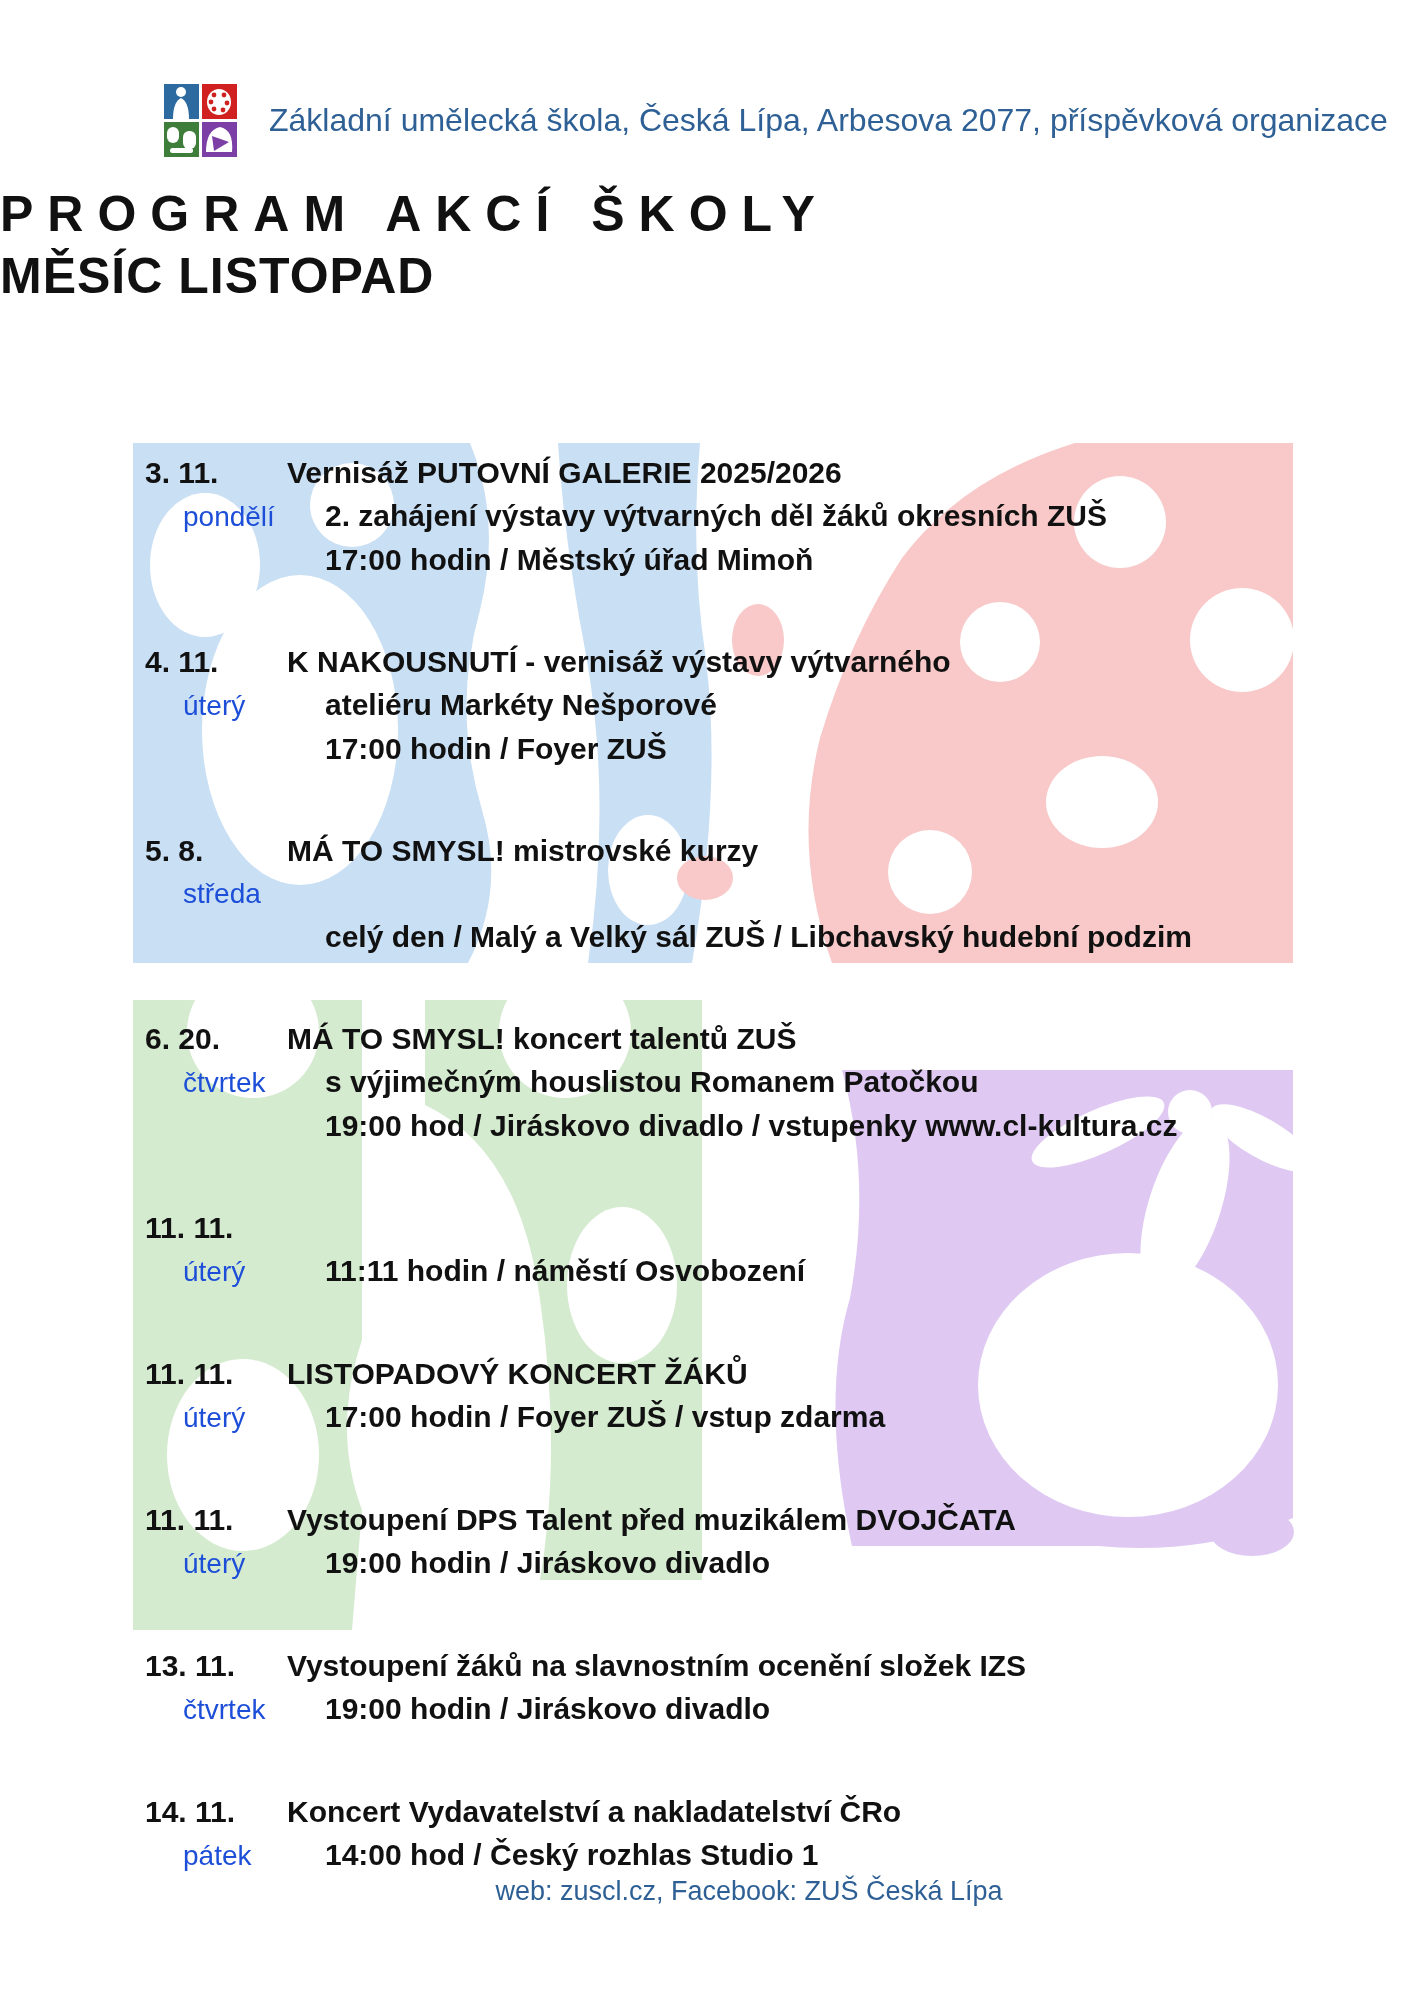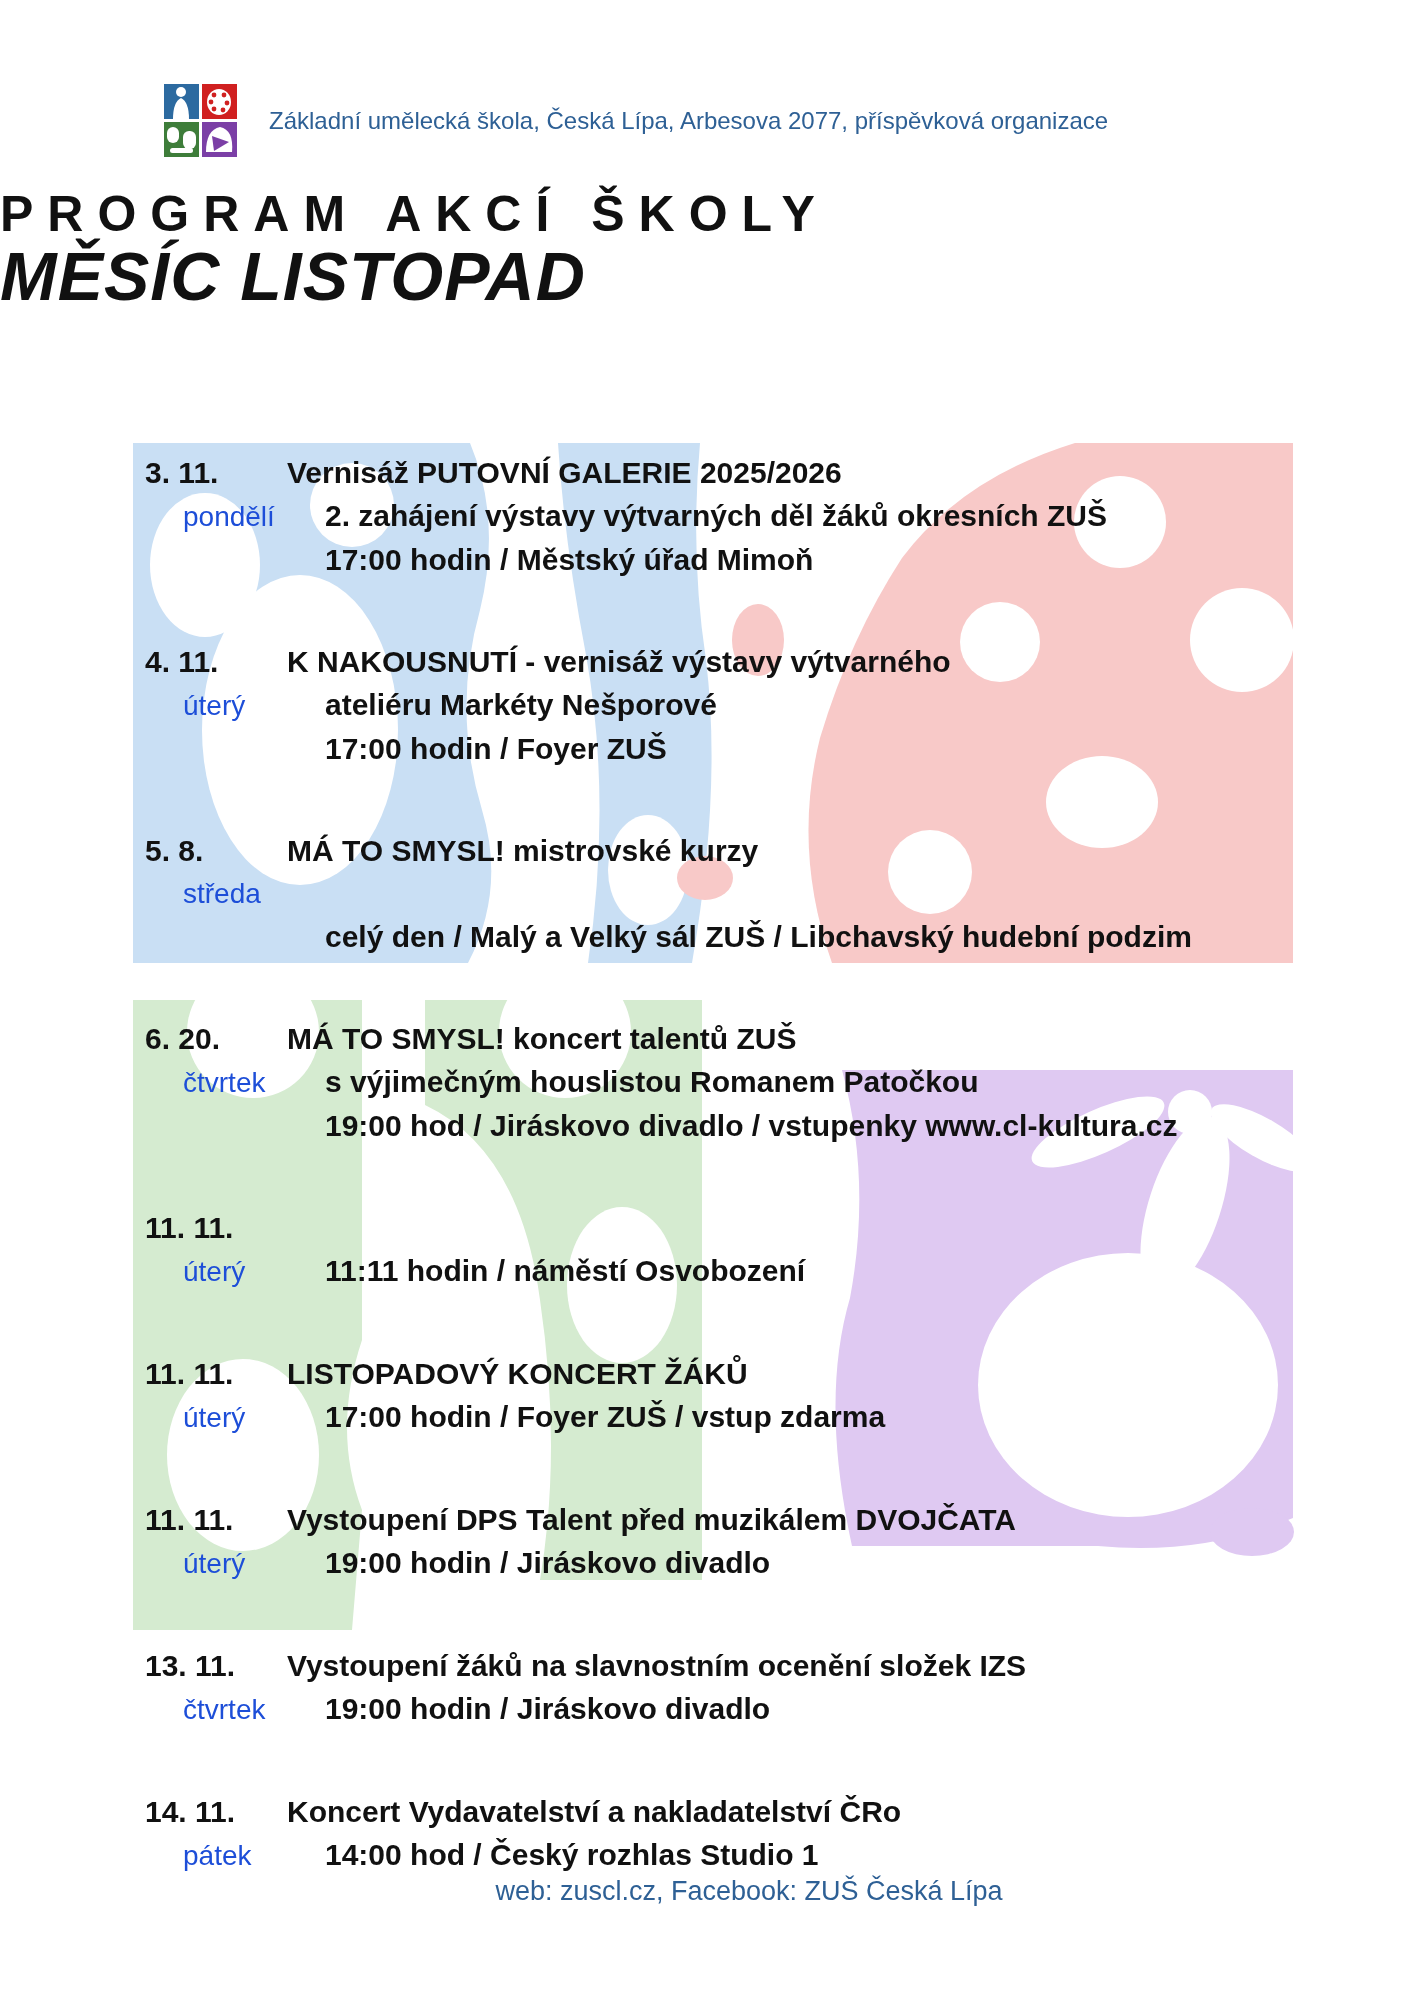--- a/index.html
+++ b/index.html
@@ -19,25 +19,25 @@
   .bg-purple{fill:var(--c-bg_purple);}
   .bg-white{fill:#ffffff;}
   
   .header{position:absolute;left:164px;top:84px;display:flex;align-items:center;gap:32px;}
   .logo{display:grid;grid-template-columns:35px 35px;grid-template-rows:35px 35px;gap:3px;}
   .logo .sq{width:35px;height:35px;overflow:hidden;}
   .sq-blue{background:var(--c-logo_blue);}
   .sq-red{background:var(--c-logo_red);}
   .sq-green{background:var(--c-logo_green);}
   .sq-purple{background:var(--c-logo_purple);}
-  .org-name{font-size:24px;color:var(--c-header_blue);white-space:nowrap;}
+  .org-name{font-size:32px;color:var(--c-header_blue);white-space:nowrap;}
   
   .title{position:absolute;left:0;top:183px;width:1170px;text-align:left;font-weight:bold;}
   .title-line1{font-size:50px;letter-spacing:14px;line-height:62px;white-space:nowrap;}
-  .title-line2{font-size:68px;letter-spacing:1px;line-height:62px;white-space:nowrap;font-style:italic;}
+  .title-line2{font-size:50px;letter-spacing:1px;line-height:62px;white-space:nowrap;}
   
   .events{position:absolute;left:145px;top:451px;width:1200px;}
   .event{margin-bottom:59px;}
   .event-line{display:flex;align-items:baseline;line-height:43px;gap:32px;}
   .cell-left{flex:0 0 110px;white-space:nowrap;}
   .cell-left.date{font-weight:bold;font-size:30px;}
   .cell-left.day{font-weight:400;font-size:28px;color:#1d4ed8;margin-left:38px;}
   .cell-text{font-weight:bold;font-size:30px;white-space:nowrap;}
   
   .footer{position:absolute;left:42px;top:1876px;width:1414px;text-align:center;

